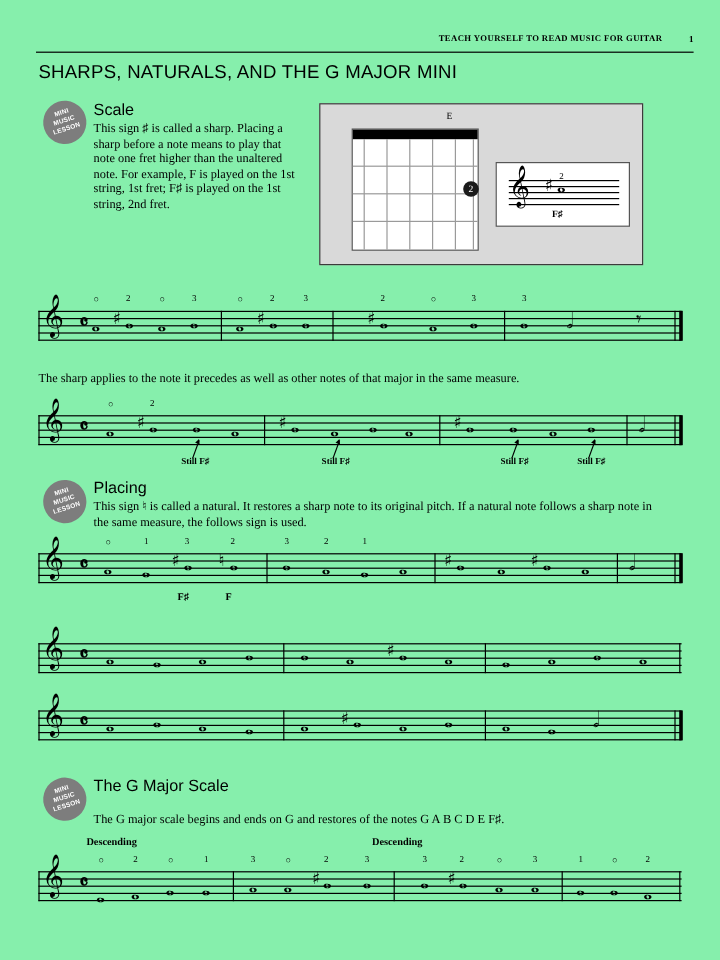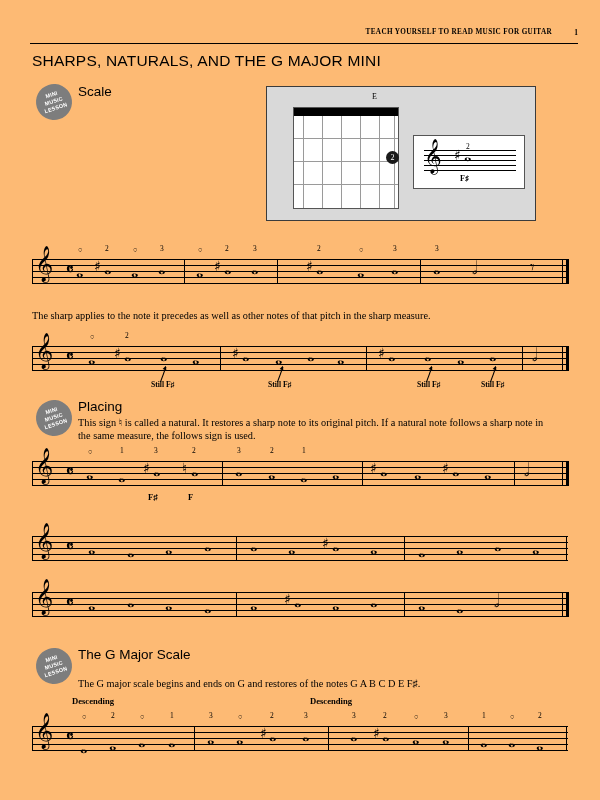--- a/index.html
+++ b/index.html
@@ -12,21 +12,21 @@
     height: 800px;
     font-family: "Liberation Serif", serif;
     color: #000;
     position: relative;
     overflow: hidden;
   }
   .page {
     position: absolute;
     left: 0; top: 0;
     width: 600px; height: 800px;
-    background: #fdba74;
+    background: #86efac;
   }
 
   
   .header {
     position: absolute;
     left: 30px; right: 22px; top: 28px;
     height: 18px;
   }
   .header-rule {
     position: absolute;
@@ -230,20 +230,21 @@
   </div>
 
   <div class="page-title">SHARPS, NATURALS, AND THE G MAJOR MINI</div>
 
   <div class="badge" style="left:36px; top:84px;">
     <span>MINI</span>
     <span>MUSIC</span>
     <span>LESSON</span>
   </div>
   <div class="section-title" style="left:78px; top:84px;">Scale</div>
+  <div class="para" style="left:78px; top:102px; width:170px;">This sign ♯ is called a sharp. Placing a sharp before a note means to play that note one fret higher than the unaltered note. For example, F is played on the 1st string, 1st fret; F♯ is played on the 1st string, 2nd fret.</div>
 
   <div class="illus" style="left:266px; top:86px; width:268px; height:133px;">
     <div class="label-e" style="left:105px; top:5px;">E</div>
 
     <div class="fretbox" style="left:26px; top:20px; width:104px; height:100px;">
       <div class="nut" style="left:0; top:0; width:104px; height:8px;"></div>
       <div class="fretline" style="left:0; top:30px; width:104px; height:1px;"></div>
       <div class="fretline" style="left:0; top:53px; width:104px; height:1px;"></div>
       <div class="fretline" style="left:0; top:76px; width:104px; height:1px;"></div>
       <div class="stringline" style="left:9px; top:8px; width:1px; height:92px;"></div>
@@ -321,21 +322,21 @@
     <div class="fingnum" style="left:403px; top:-1px;">3</div>
     <div class="note" style="left:401px; top:13px;">𝅝</div>
 
     <div class="note" style="left:440px; top:14px; font-size:18px;">𝅗𝅥</div>
     <div class="note" style="left:498px; top:14px; font-size:17px;">𝄾</div>
 
     <div class="barline end" style="left:530px; top:14px; height:25px;"></div>
     <div class="barline end" style="left:534px; top:14px; height:25px; width:3px;"></div>
   </div>
 
-  <div class="para" style="left:32px; top:310px; width:520px;">The sharp applies to the note it precedes as well as other notes of that pitch in the sharp measure.</div>
+  <div class="para" style="left:32px; top:310px; width:520px;">The sharp applies to the note it precedes as well as other notes of that major in the same measure.</div>
 
   <div class="system" style="left:32px; top:332px; width:536px; height:48px;">
     <div class="staff-line" style="top:14px;"></div>
     <div class="staff-line" style="top:20px;"></div>
     <div class="staff-line" style="top:26px;"></div>
     <div class="staff-line" style="top:32px;"></div>
     <div class="staff-line" style="top:38px;"></div>
     <div class="barline" style="left:0; top:14px; height:25px;"></div>
     <div class="clef" style="left:3px; top:3px;">𝄞</div>
     <div class="timesig" style="left:34px; top:16px;">𝄴</div>

